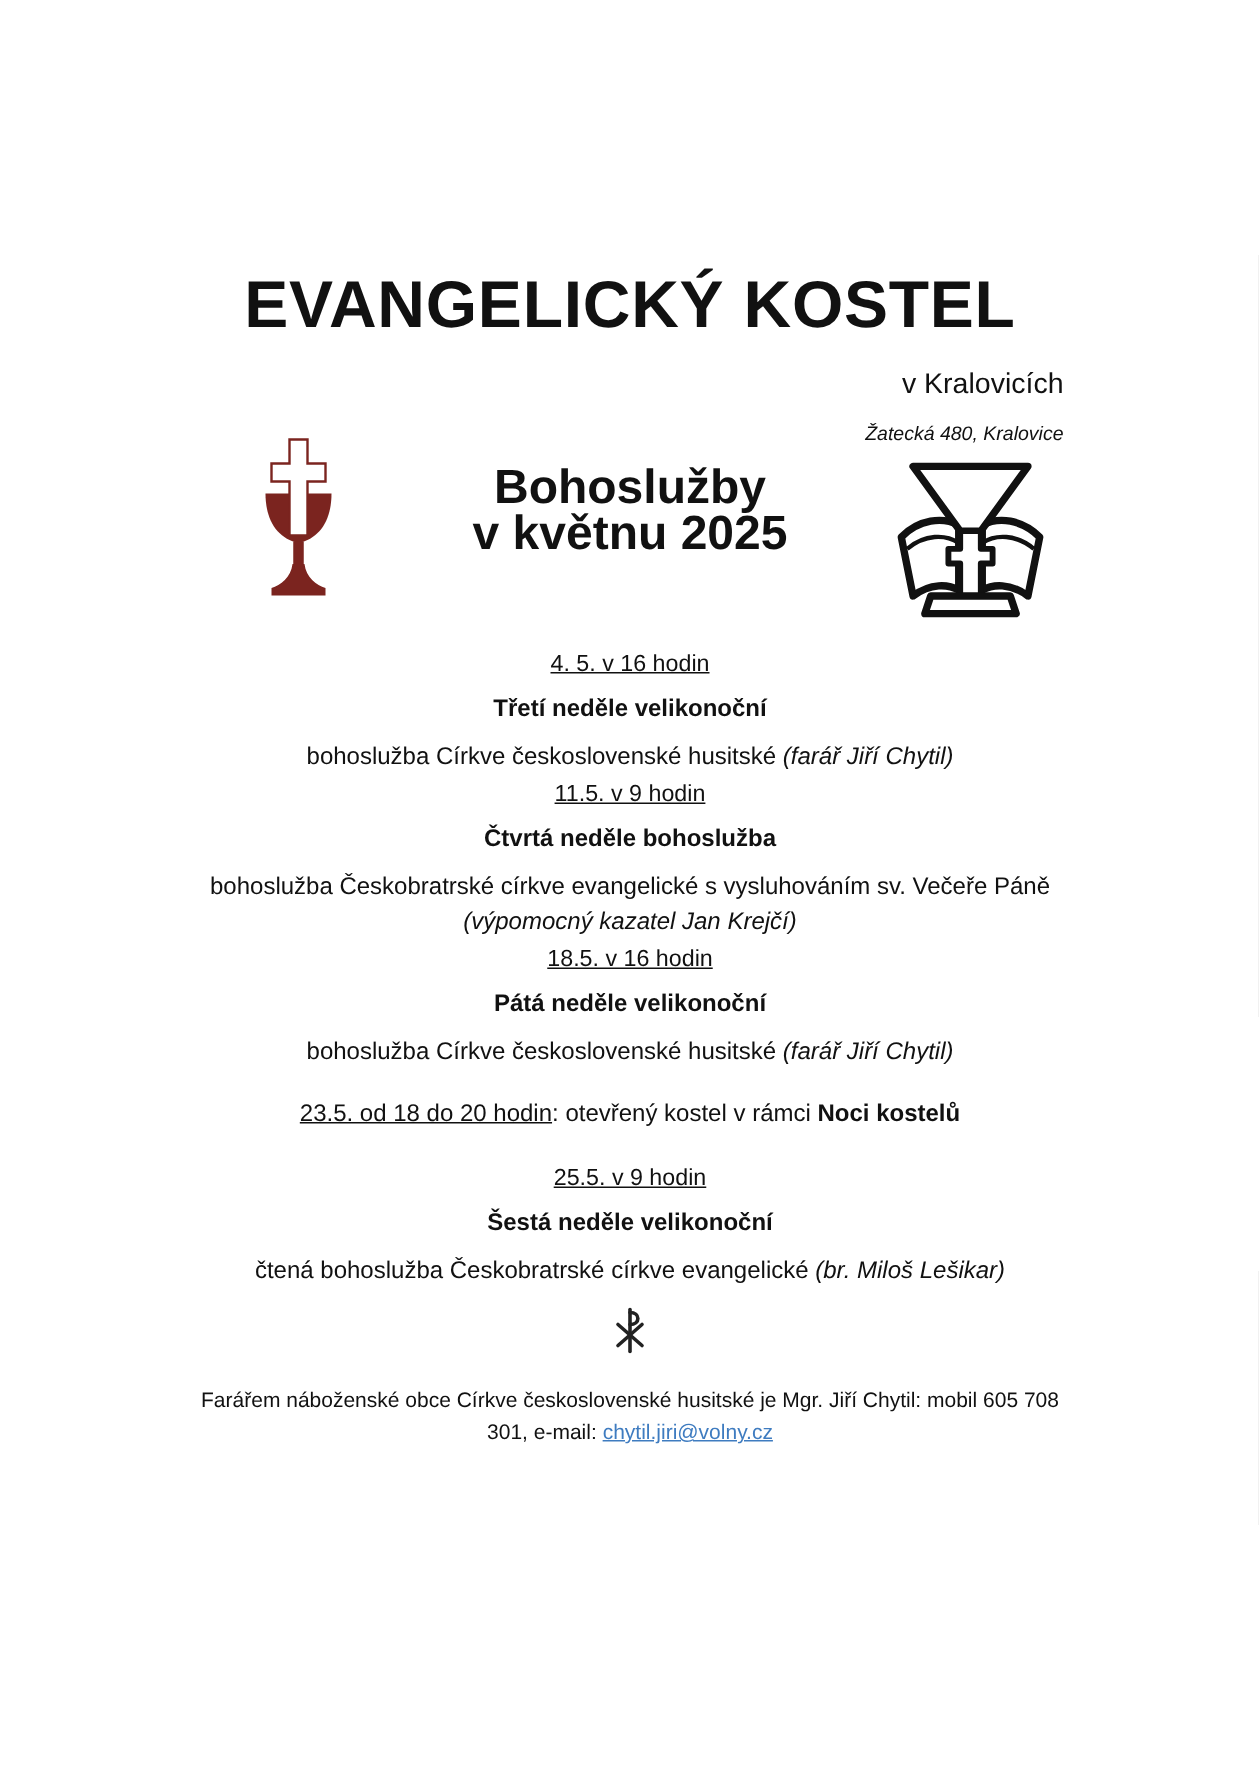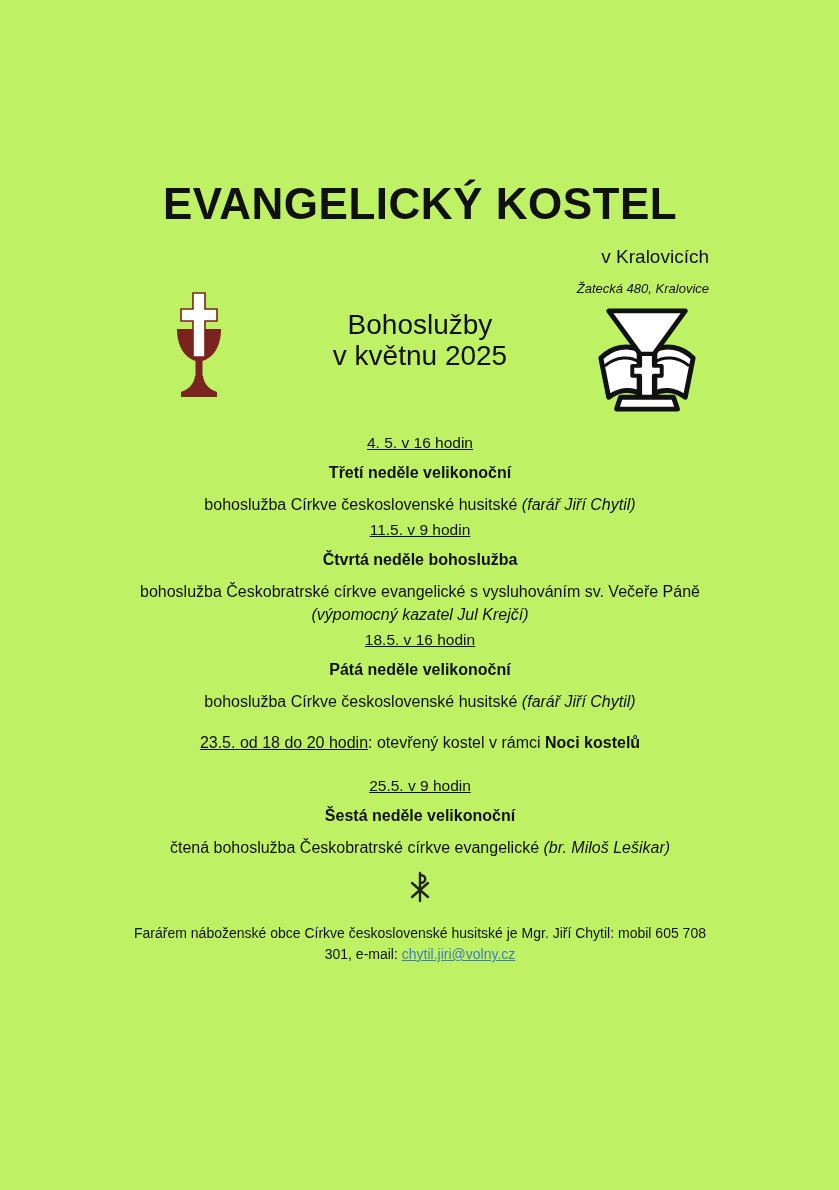--- a/index.html
+++ b/index.html
@@ -1,21 +1,21 @@
 <!DOCTYPE html>
 <html><head>
 <meta charset="utf-8">
 <style>
   html,body { margin:0; padding:0; background:#e8e8e8; }
   .page {
     position: relative;
     width: 839px;
     height: 1190px;
     margin: 0 auto;
-    background: #bef264;
+    background: #ffffff;
     font-family: "Liberation Sans", sans-serif;
     color: #111;
     overflow: hidden;
   }
   .column {
     position: absolute;
     left: 129px;
     top: 180px;
     width: 582px;
     text-align: center;
@@ -44,21 +44,21 @@
   }
   .header-row {
     position: relative;
     height: 116px;
     margin-top: 4px;
   }
   .icon-left  { position:absolute; left:46px;  top:-10px; }
   .icon-right { position:absolute; right:10px; top:4px;  }
   .month-heading {
     position:absolute; left:0; right:0; top:8px;
-    font-size: 28px; font-weight: normal; line-height: 31px;
+    font-size: 32px; font-weight: bold; line-height: 31px;
   }
   .services { margin-top: 6px; }
   .svc { margin-top: 4px; }
   .svc:first-child { margin-top: 16px; }
   .svc-date { font-size: 15.5px; line-height: 19px; margin: 0 0 11px 0; text-decoration: underline; }
   .svc-title { font-size: 16px; font-weight: bold; line-height: 19px; margin: 0 0 11px 0; }
   .svc-body { font-size: 16px; line-height: 23px; margin: 0 auto; max-width: 560px; }
   .italic { font-style: italic; }
   .special-line { font-size: 16px; line-height: 23px; margin: 18px 0 22px 0; }
   .special-line .u { text-decoration: underline; }
@@ -110,21 +110,21 @@
 
       <div class="svc">
         <p class="svc-date">4. 5. v 16 hodin</p>
         <p class="svc-title">Třetí neděle velikonoční</p>
         <p class="svc-body"><span>bohoslužba Církve československé husitské</span> <span class="italic">(farář Jiří Chytil)</span></p>
       </div>
 
       <div class="svc">
         <p class="svc-date">11.5. v 9 hodin</p>
         <p class="svc-title">Čtvrtá neděle bohoslužba</p>
-        <p class="svc-body"><span>bohoslužba Českobratrské církve evangelické s vysluhováním sv. Večeře Páně</span> <span class="italic">(výpomocný kazatel Jul Krejčí)</span></p>
+        <p class="svc-body"><span>bohoslužba Českobratrské církve evangelické s vysluhováním sv. Večeře Páně</span> <span class="italic">(výpomocný kazatel Jan Krejčí)</span></p>
       </div>
 
       <div class="svc">
         <p class="svc-date">18.5. v 16 hodin</p>
         <p class="svc-title">Pátá neděle velikonoční</p>
         <p class="svc-body"><span>bohoslužba Církve československé husitské</span> <span class="italic">(farář Jiří Chytil)</span></p>
       </div>
 
       <p class="special-line"><span class="u">23.5. od 18 do 20 hodin</span><span>: otevřený kostel v rámci</span> <span class="b">Noci kostelů</span></p>
 

